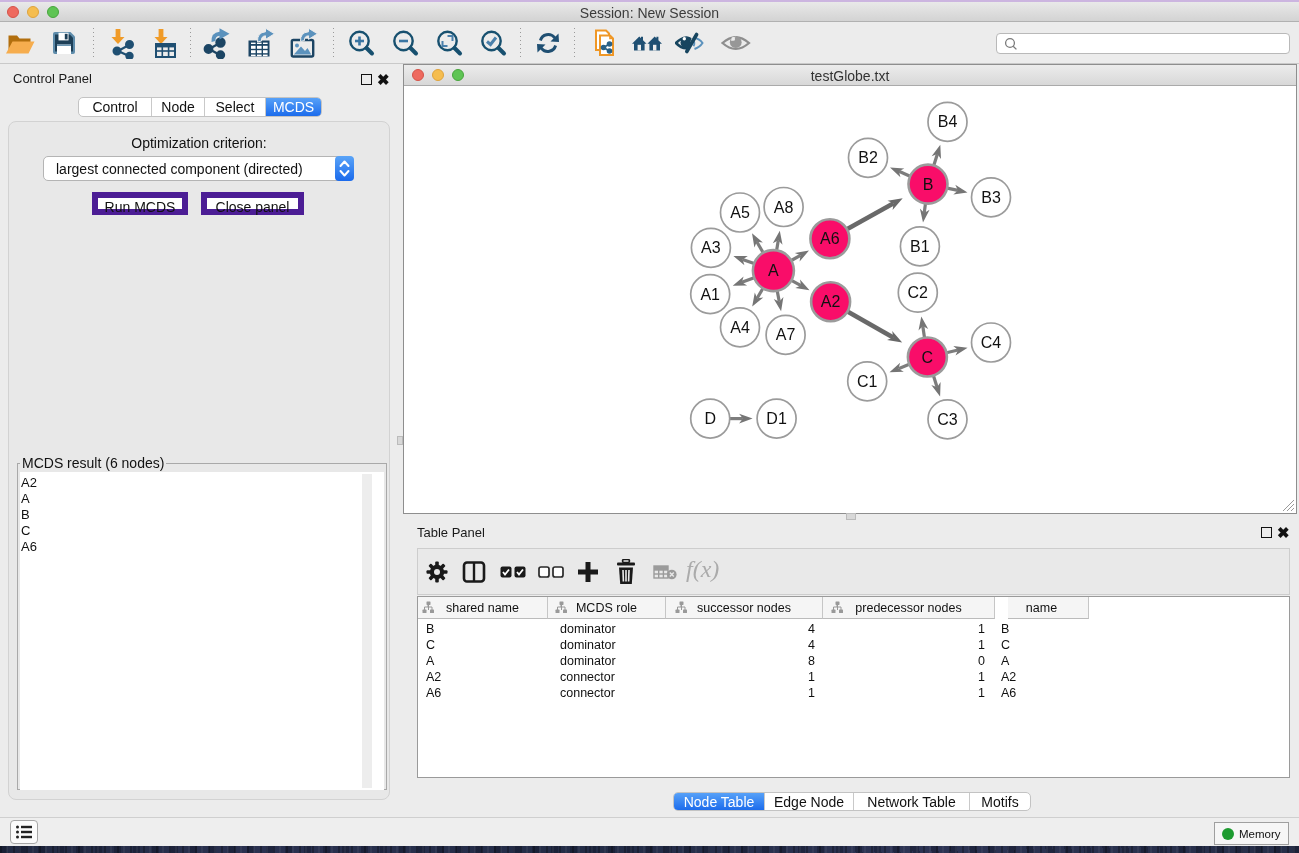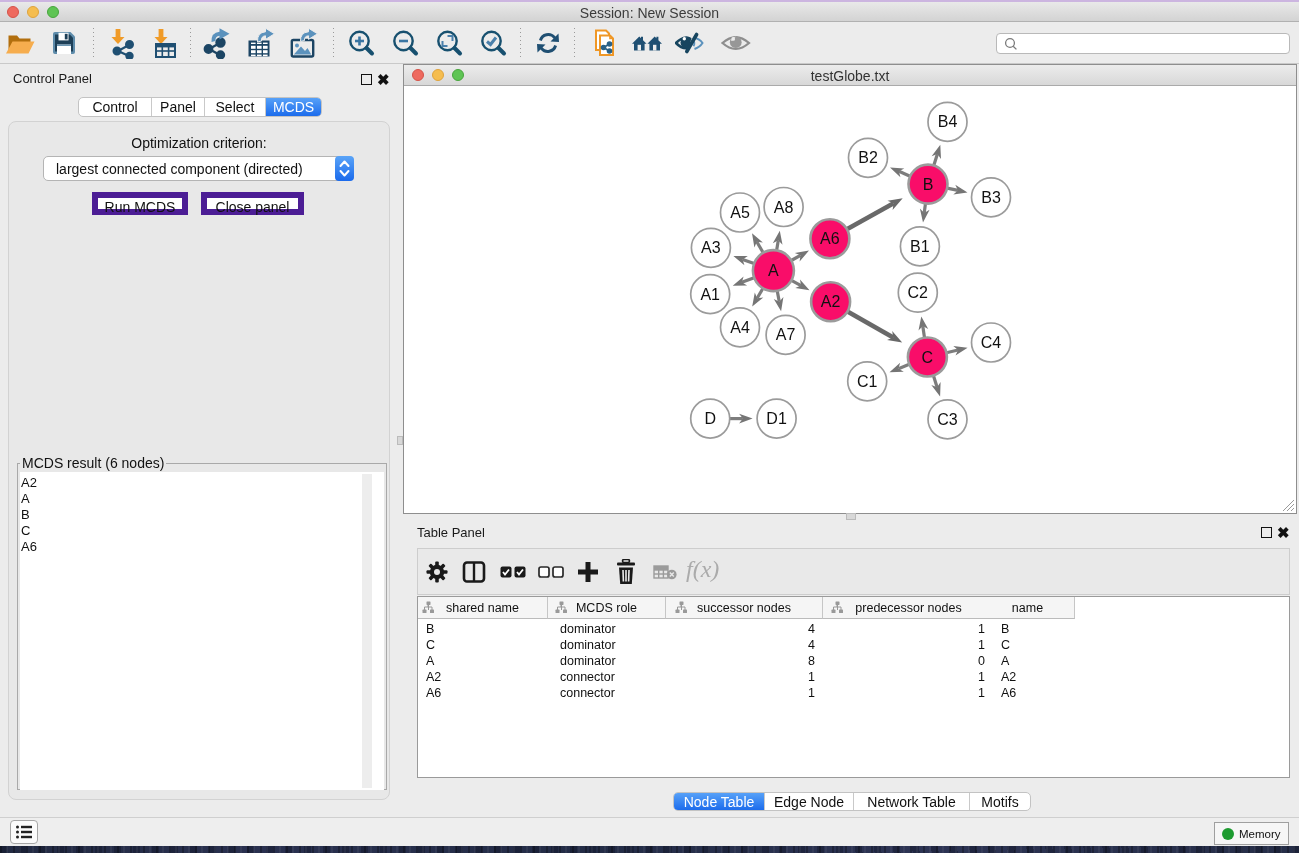--- a/index.html
+++ b/index.html
@@ -262,21 +262,21 @@
   </div>
 </div>
 
 <div class="abs" id="cp-title">Control Panel</div>
 <div class="abs float-ico" style="left:361px;top:74px;"></div>
 <div class="abs x-ico" style="left:377px;top:74px;">✖</div>
 
 <div class="abs" id="cp-panel"></div>
 <div class="seg" style="left:78px;top:97px;height:20px;">
   <div style="width:72px;">Control</div>
-  <div style="width:53px;">Panel</div>
+  <div style="width:53px;">Node</div>
   <div style="width:61px;">Select</div>
   <div class="on" style="width:56px;">MCDS</div>
 </div>
 
 <div class="abs" id="opt-label">Optimization criterion:</div>
 <div class="abs" id="combo">
   <div class="txt">largest connected component (directed)</div>
   <div class="cap">
     <svg width="19" height="25" viewBox="0 0 19 25">
       <path d="M5.5 10 L9.5 5.5 L13.5 10" fill="none" stroke="#fff" stroke-width="2" stroke-linecap="round" stroke-linejoin="round"></path>
@@ -462,21 +462,21 @@
     <path d="M16.8 7.5 L20.8 11.5 M20.8 7.5 L16.8 11.5" stroke="#e9e9e9" stroke-width="1.4"></path>
   </svg>
 
   <div class="tpi" style="left:268px;top:7px;font-family:'Liberation Serif',serif;font-style:italic;font-size:24px;color:#ababab;">f(x)</div>
 </div>
 <div class="abs" id="tp-table">
   <div class="th" style="left:0px;width:130px;">shared name</div>
   <div class="th" style="left:130px;width:118px;">MCDS role</div>
   <div class="th" style="left:248px;width:157px;">successor nodes</div>
   <div class="th" style="left:405px;width:172px;">predecessor nodes</div>
-  <div class="th" style="left:576px;width:81px;padding-right:13px;">name</div>
+  <div class="th" style="left:590px;width:81px;padding-right:13px;">name</div>
   <svg class="sorti" style="left:4px" width="13" height="13" viewBox="0 0 13 13">
       <g fill="#999">
         <rect x="4.5" y="0.5" width="4" height="3.4" rx="0.6"></rect>
         <rect x="0.5" y="8.6" width="4" height="3.4" rx="0.6"></rect>
         <rect x="8" y="8.6" width="4" height="3.4" rx="0.6"></rect>
         <path d="M6 4 L6 6 L2.5 6 L2.5 9 M6 6 L10 6 L10 9 M6.5 4 L6.5 9" stroke="#999" fill="none" stroke-width="1"></path>
       </g>
     </svg>
   <svg class="sorti" style="left:137px" width="13" height="13" viewBox="0 0 13 13">
       <g fill="#999">

